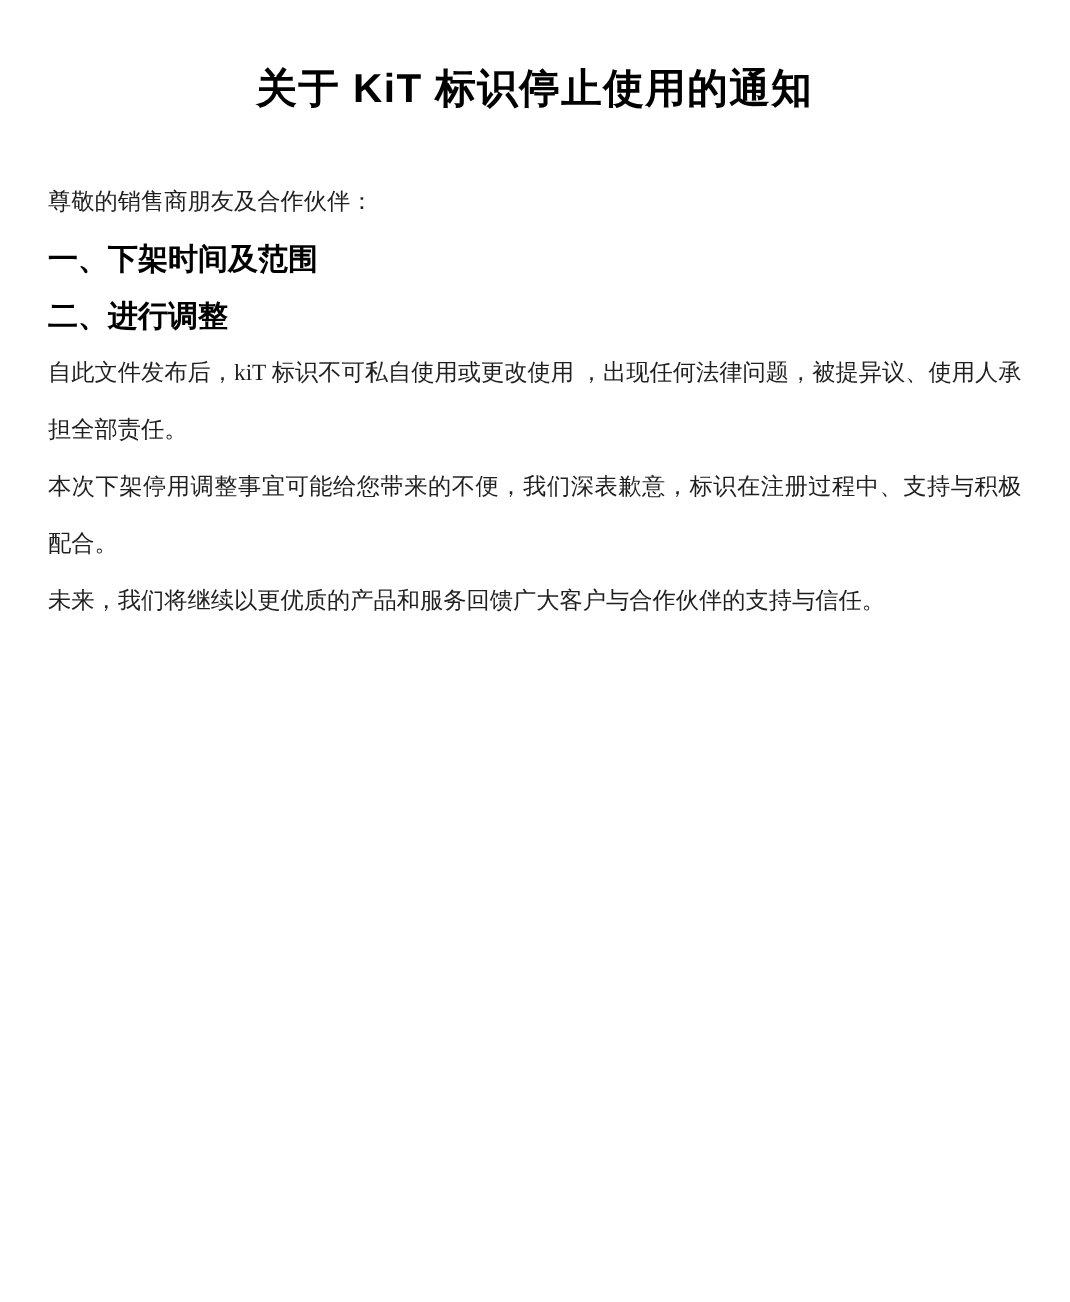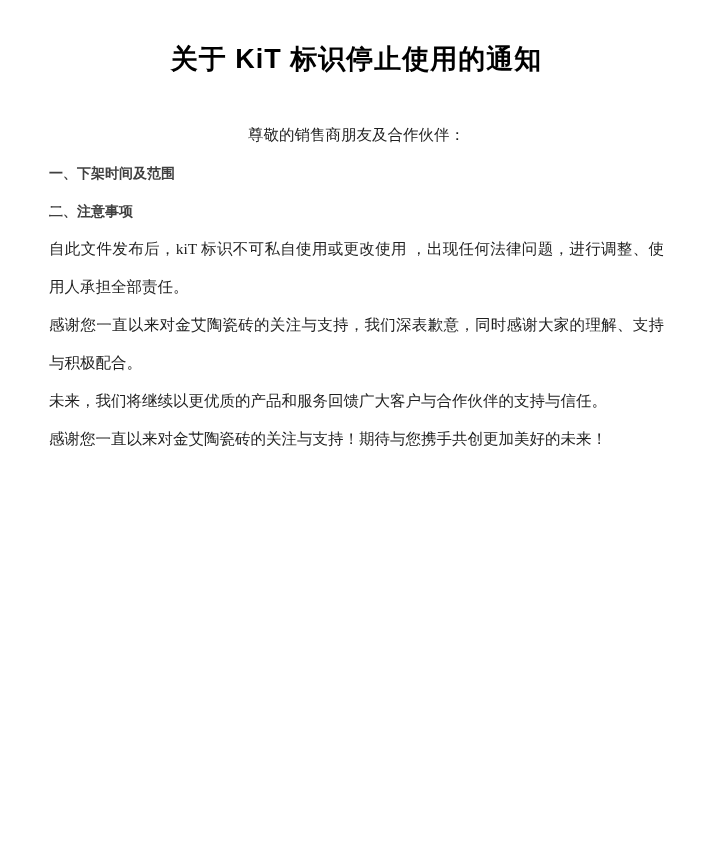--- a/index.html
+++ b/index.html
@@ -9,47 +9,47 @@
     font-family: "Liberation Serif", "DejaVu Serif", serif;
     overflow: hidden;
   }
   .page {
     position: relative;
     width: 713px; height: 868px;
     background: #ffffff;
     color: #1f1f1f;
   }
   .doc {
-    padding: 0 49px;
+    padding: 0 32px;
   }
   .doc-title {
     margin-top: 41px;
     text-align: center;
     font-family: "Liberation Sans", "DejaVu Sans", sans-serif;
     font-weight: 700;
     font-size: 27px;
     line-height: 36px;
     color: #000000;
     letter-spacing: 1px;
   }
   .content {
     margin-top: 39px;
     font-size: 15.5px;
     line-height: 38px;
     text-align: justify;
   }
   .content p { margin: 0; }
-  .greeting { text-align: center; }
+  .greeting { text-align: left; }
   .intro { text-indent: 2em; }
   .sec-heading {
     font-family: "Liberation Sans", "DejaVu Sans", sans-serif;
     font-weight: 700;
-    font-size: 14px;
+    font-size: 20px;
     text-align: left;
-    color: #404040;
+    color: #000000;
   }
   .signature {
     margin-top: 31px;
     margin-right: 68px;
     margin-left: auto;
     width: 240px;
     text-align: center;
   }
   .signature p { text-align: center; }
 </style>
@@ -63,27 +63,26 @@
 
     <div class="content">
 
       <p class="greeting">尊敬的销售商朋友及合作伙伴：</p>
 
 
       <p class="sec-heading">一、下架时间及范围</p>
 
 
 
-      <p class="sec-heading">二、注意事项</p>
+      <p class="sec-heading">二、进行调整</p>
 
-      <p>自此文件发布后，kiT 标识不可私自使用或更改使用 ，出现任何法律问题，进行调整、使用人承担全部责任。</p>
+      <p>自此文件发布后，kiT 标识不可私自使用或更改使用 ，出现任何法律问题，被提异议、使用人承担全部责任。</p>
 
-      <p>感谢您一直以来对金艾陶瓷砖的关注与支持，我们深表歉意，同时感谢大家的理解、支持与积极配合。</p>
+      <p>本次下架停用调整事宜可能给您带来的不便，我们深表歉意，标识在注册过程中、支持与积极配合。</p>
 
       <p>未来，我们将继续以更优质的产品和服务回馈广大客户与合作伙伴的支持与信任。</p>
 
-      <p>感谢您一直以来对金艾陶瓷砖的关注与支持！期待与您携手共创更加美好的未来！</p>
 
 
     </div>
   </div>
 
 </div>
 
 </body></html>

